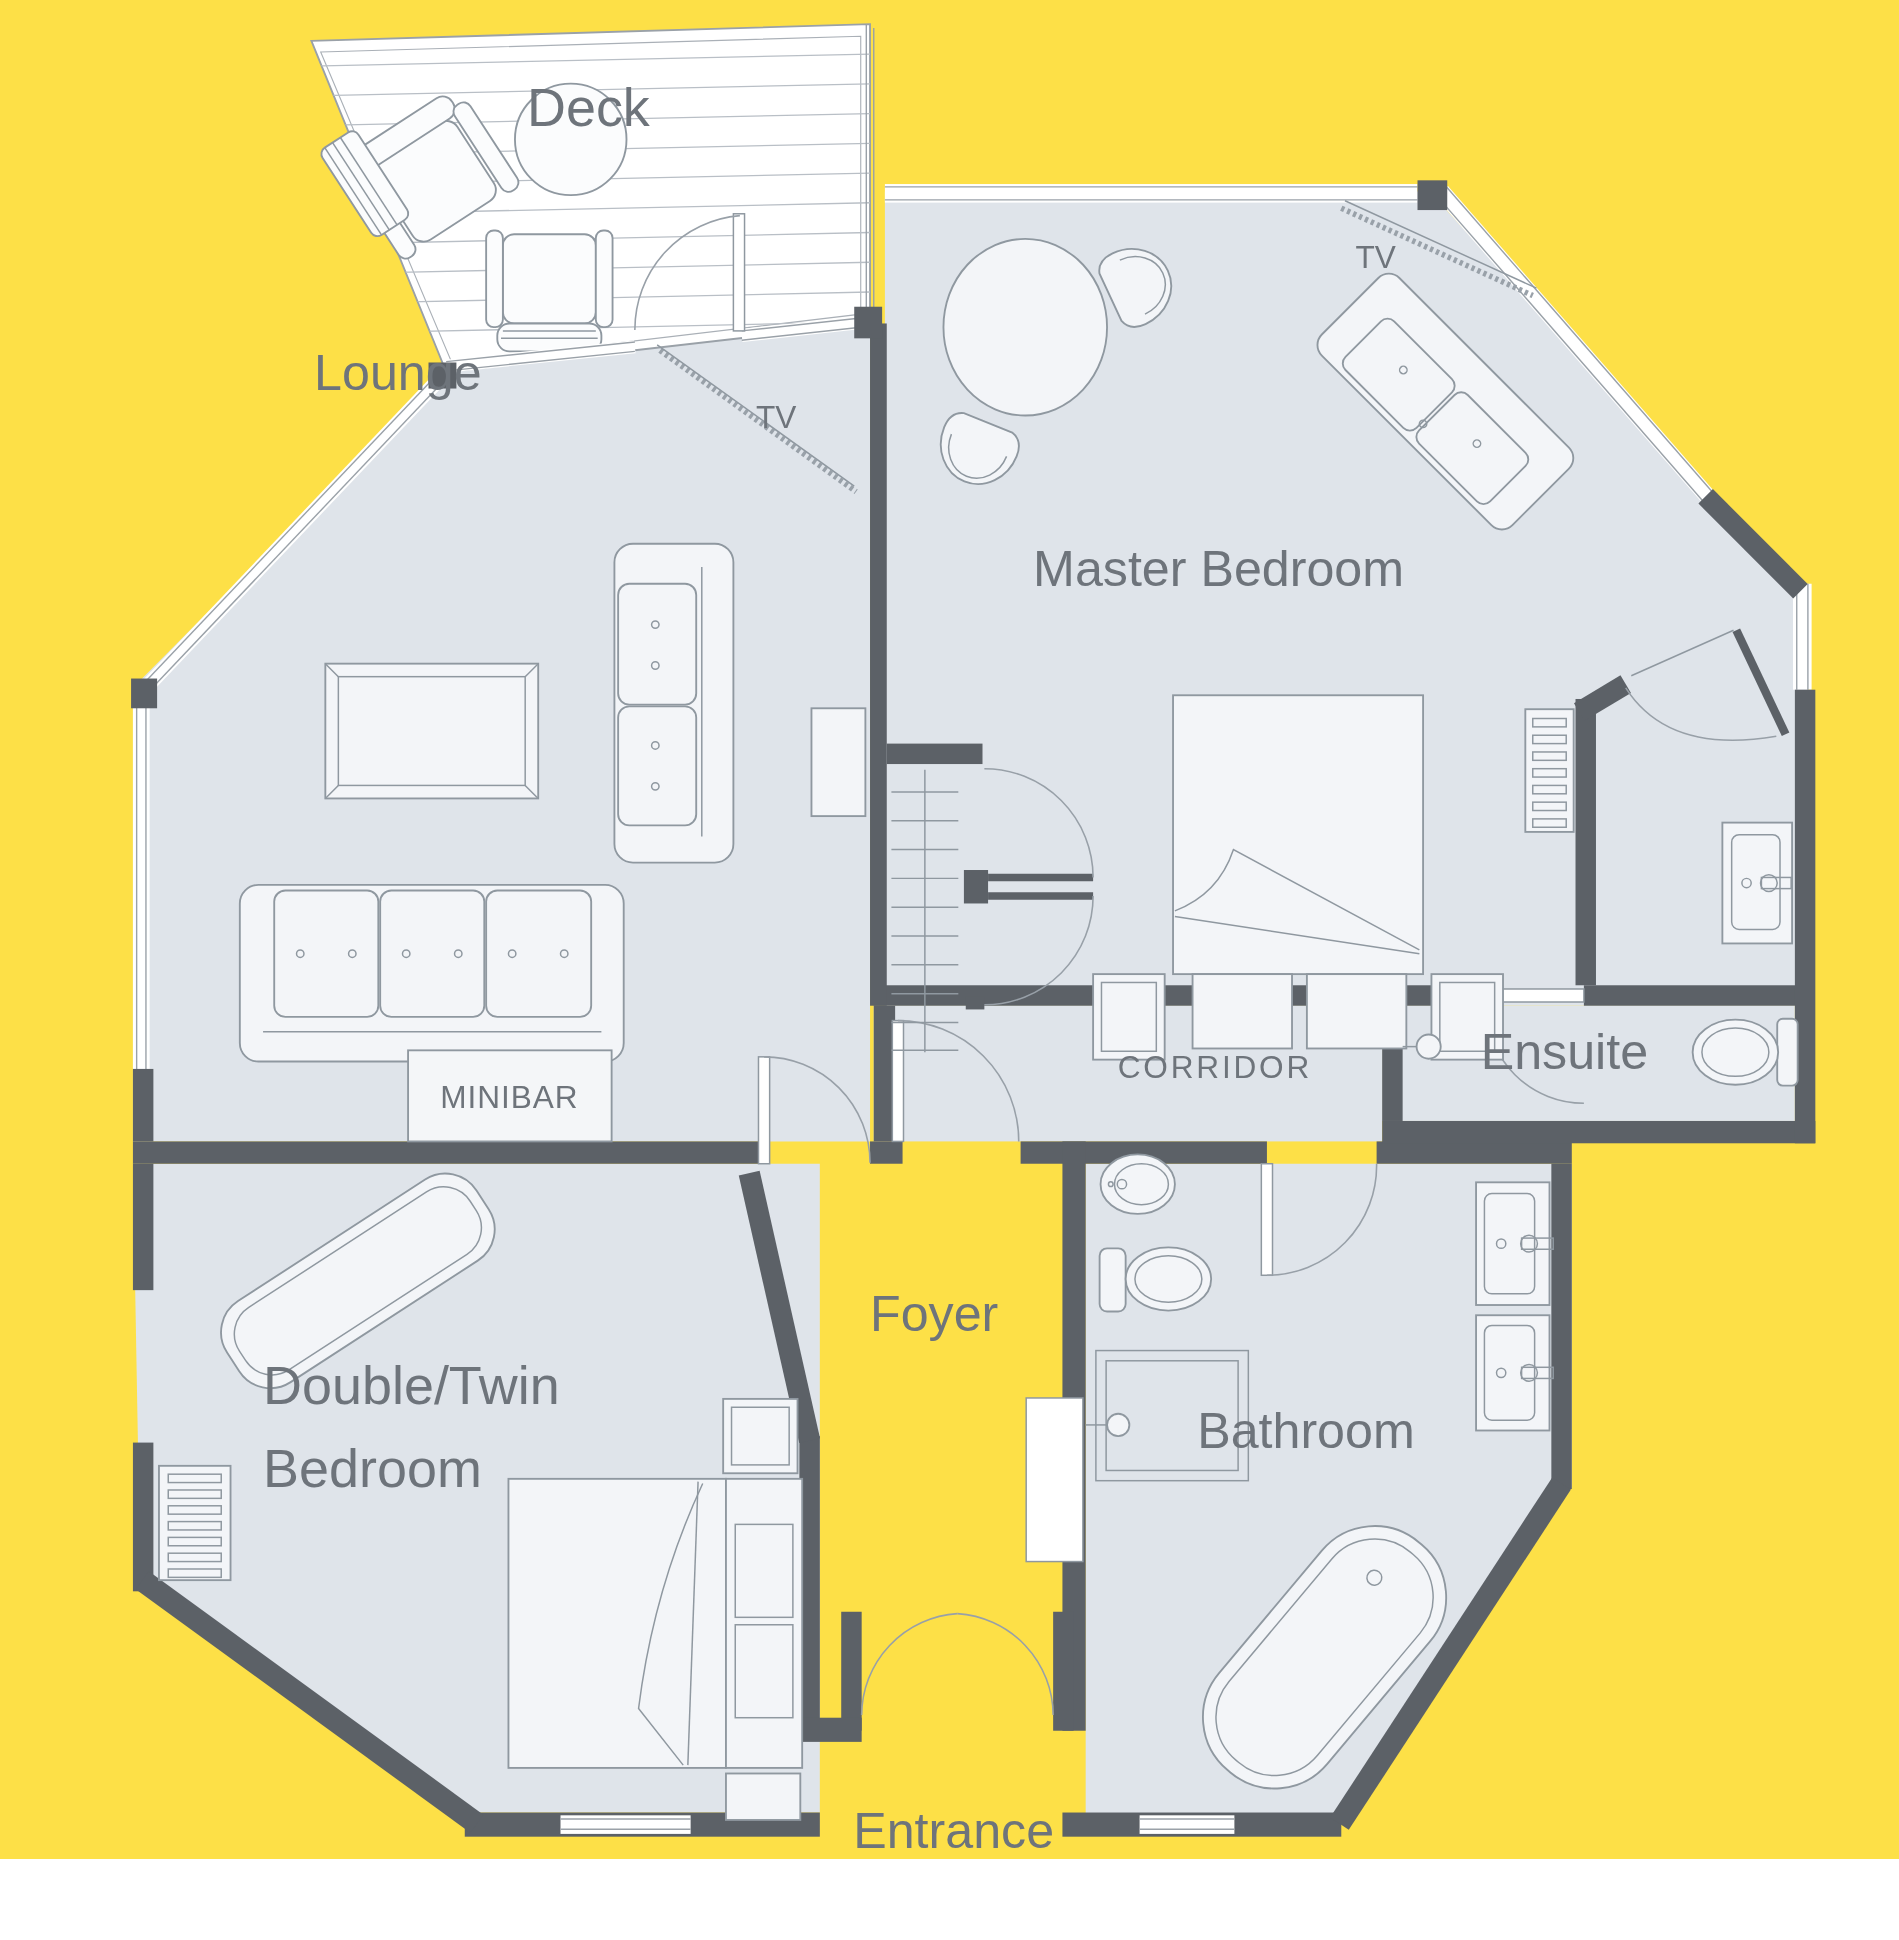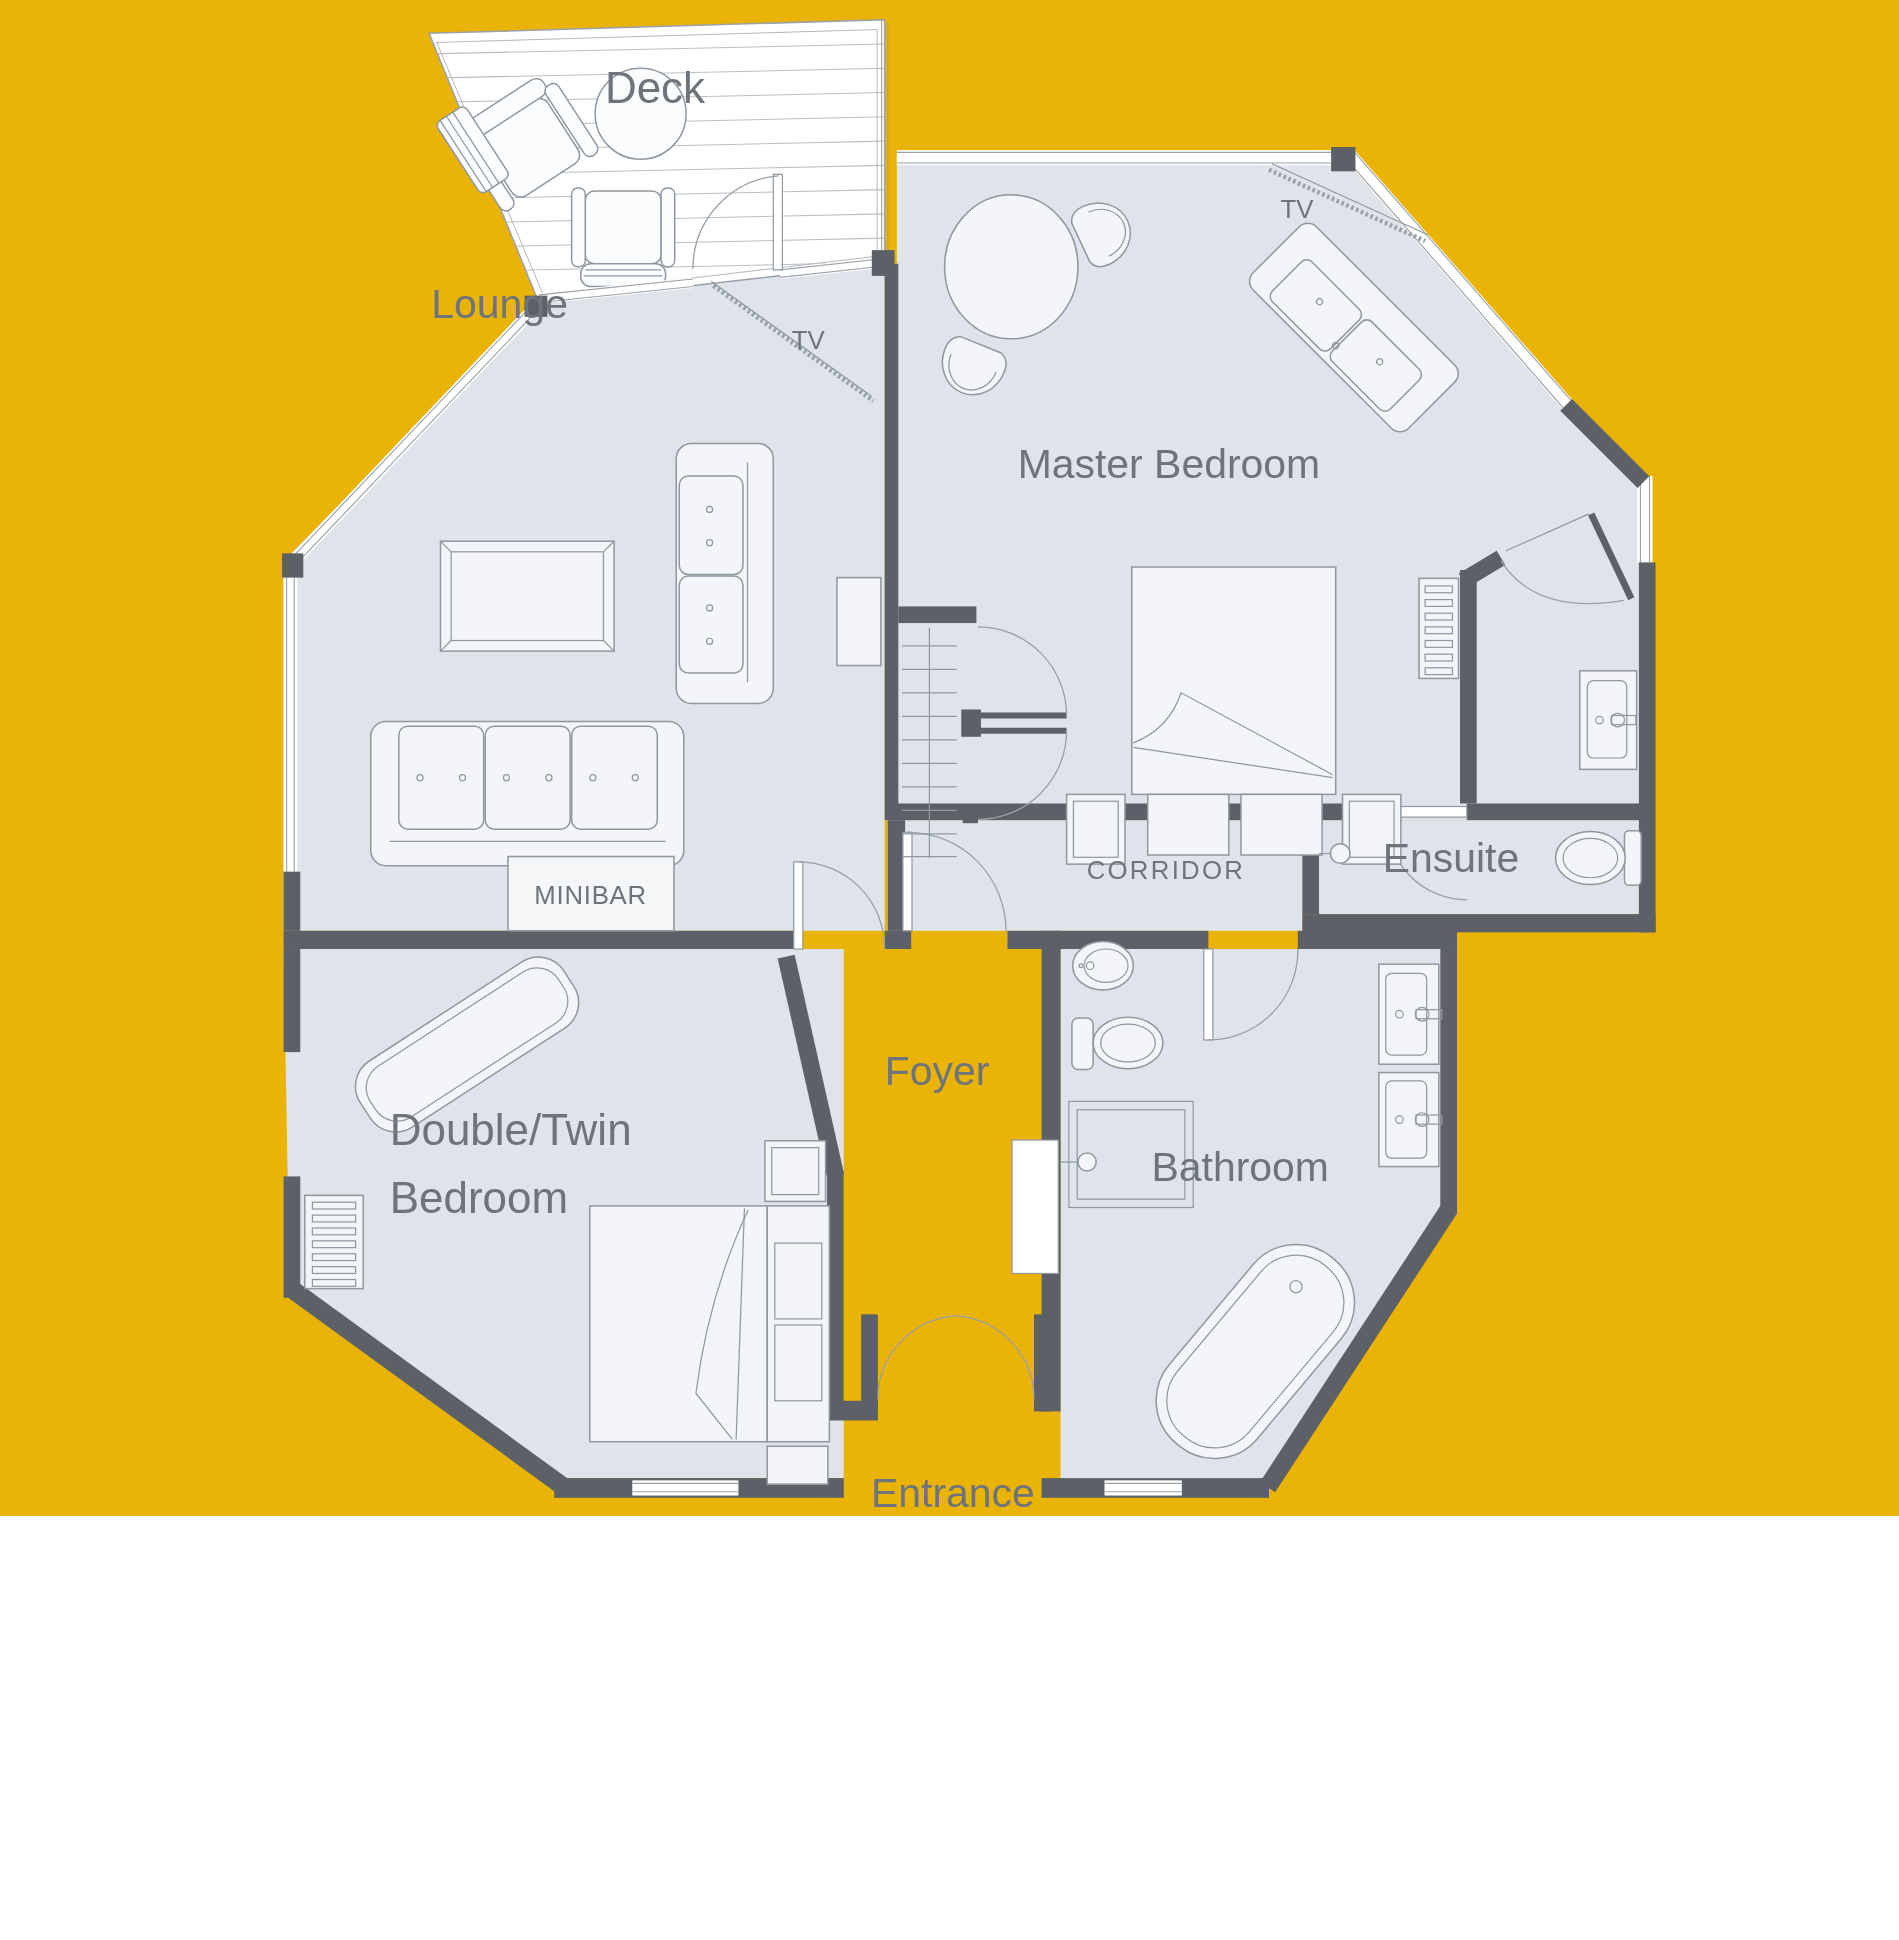--- a/index.html
+++ b/index.html
@@ -1,16 +1,16 @@
 <!DOCTYPE html>
 <html><head>
 <meta charset="utf-8">
 <style>
   html,body{margin:0;padding:0;background:#ffffff;}
-  .stage{width:1899px;height:1516px;position:relative;background:#eab308;}
+  .stage{width:1899px;height:1859px;position:relative;background:#fde047;}
   svg{display:block;width:100%;height:100%;}
   .room{fill:#dfe4ea;}
   .deckfill{fill:#ffffff;}
   .wall{fill:#5c6167;}
   .wline{stroke:#5c6167;fill:none;}
   .furn{fill:#f3f5f8;stroke:#8f98a0;stroke-width:2;}
   .furnw{fill:#fbfcfd;stroke:#8f98a0;stroke-width:2;}
   .thin{stroke:#8f98a0;fill:none;stroke-width:1.6;}
   .arc{stroke:#98a0a8;fill:none;stroke-width:1.7;}
   .plank{stroke:#b9bfc6;stroke-width:1.4;}

